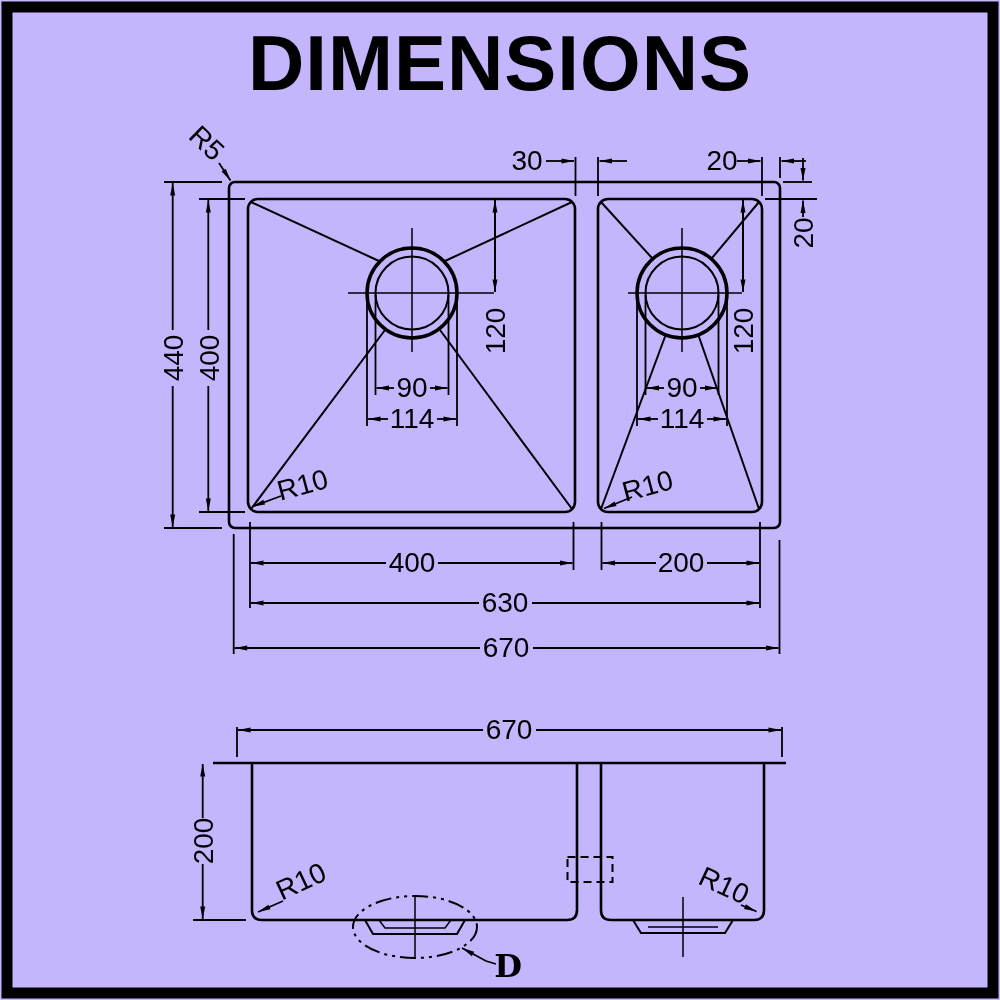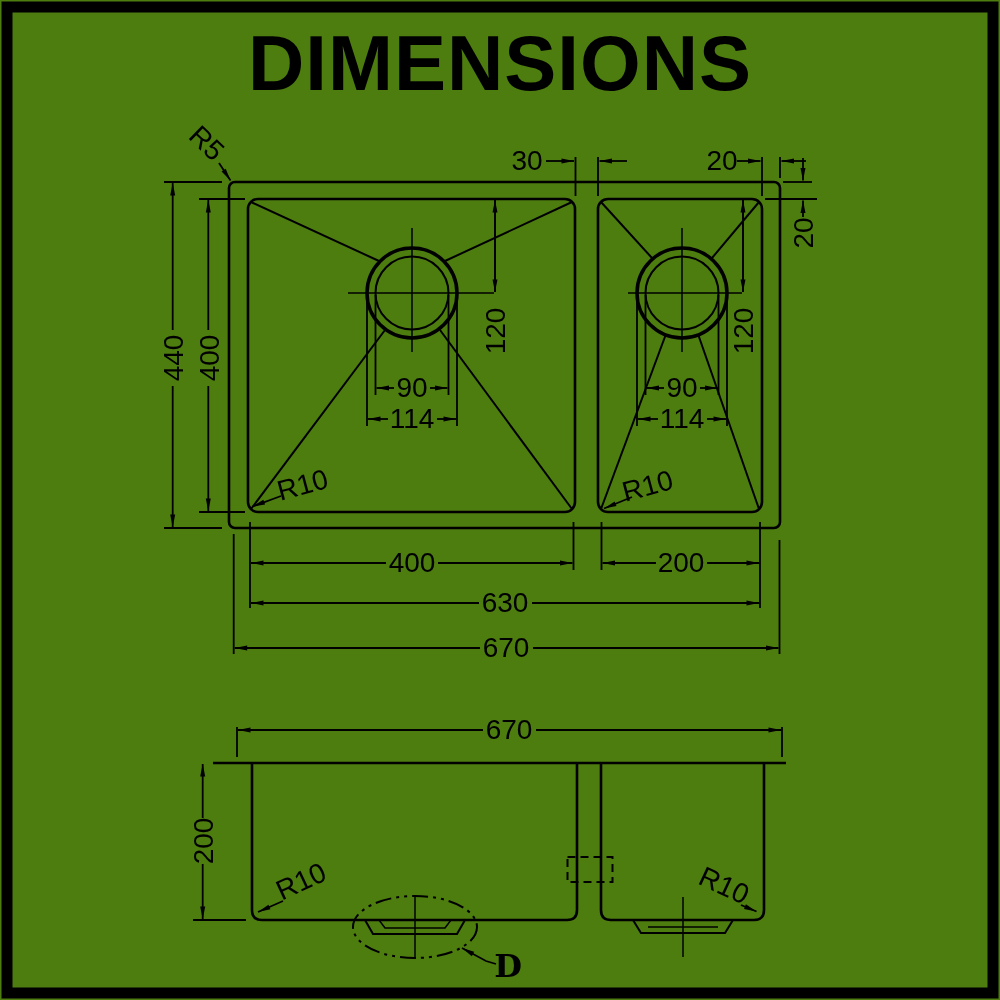--- a/index.html
+++ b/index.html
@@ -1,17 +1,17 @@
 <!DOCTYPE html>
 <html><head>
 <meta charset="utf-8">
 <style>
   html,body { margin:0; padding:0; background:#888; }
   .sheet {
-    position:relative; width:1000px; height:1000px; background:#4d7c0f;
+    position:relative; width:1000px; height:1000px; background:#c4b5fd;
     font-family:"Liberation Sans", sans-serif;
   }
   svg { position:absolute; left:0; top:0; }
   svg text {
     font-family:"Liberation Sans", sans-serif;
     fill:#000;
   }
   .page-title { font-size:78px; font-weight:bold; text-anchor:middle; letter-spacing:1px; }
   .dim-text  { font-size:28px; text-anchor:middle; }
   .detail-letter { font-size:32px; font-weight:bold; text-anchor:middle; font-family:"DejaVu Serif", serif; }

